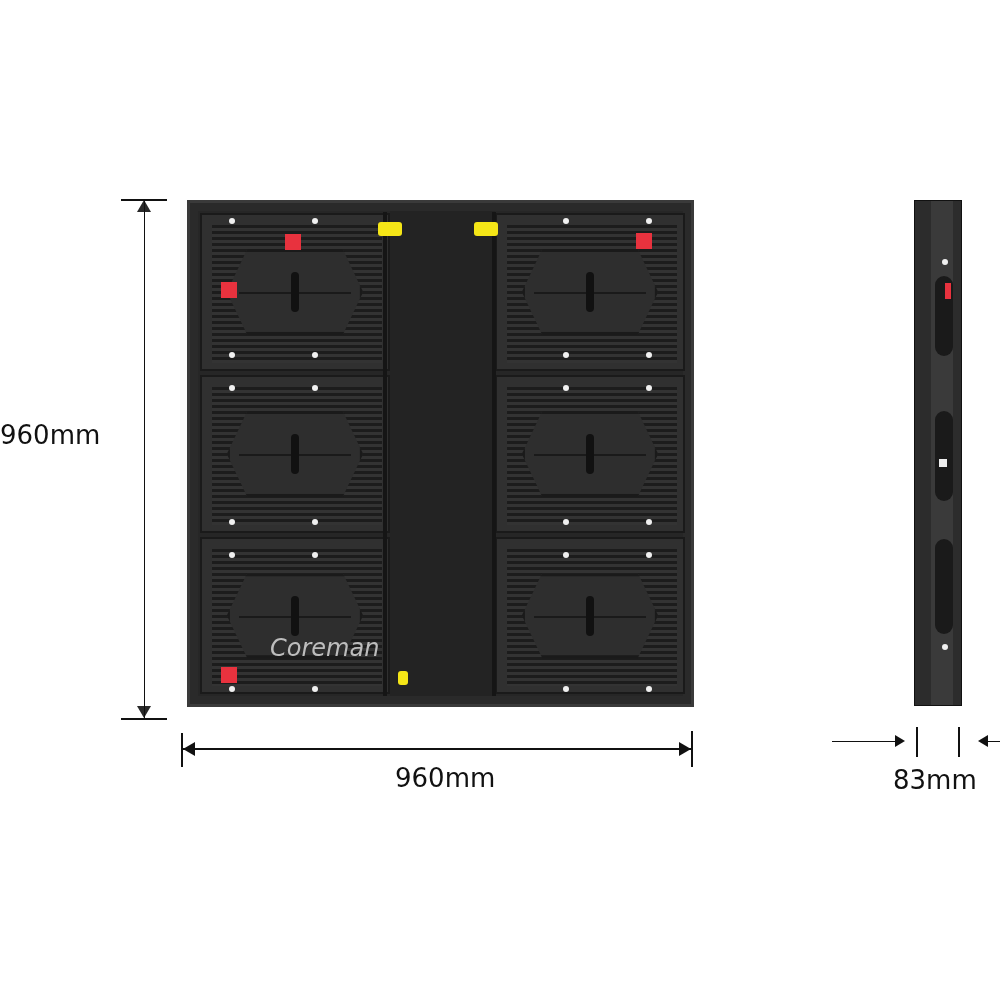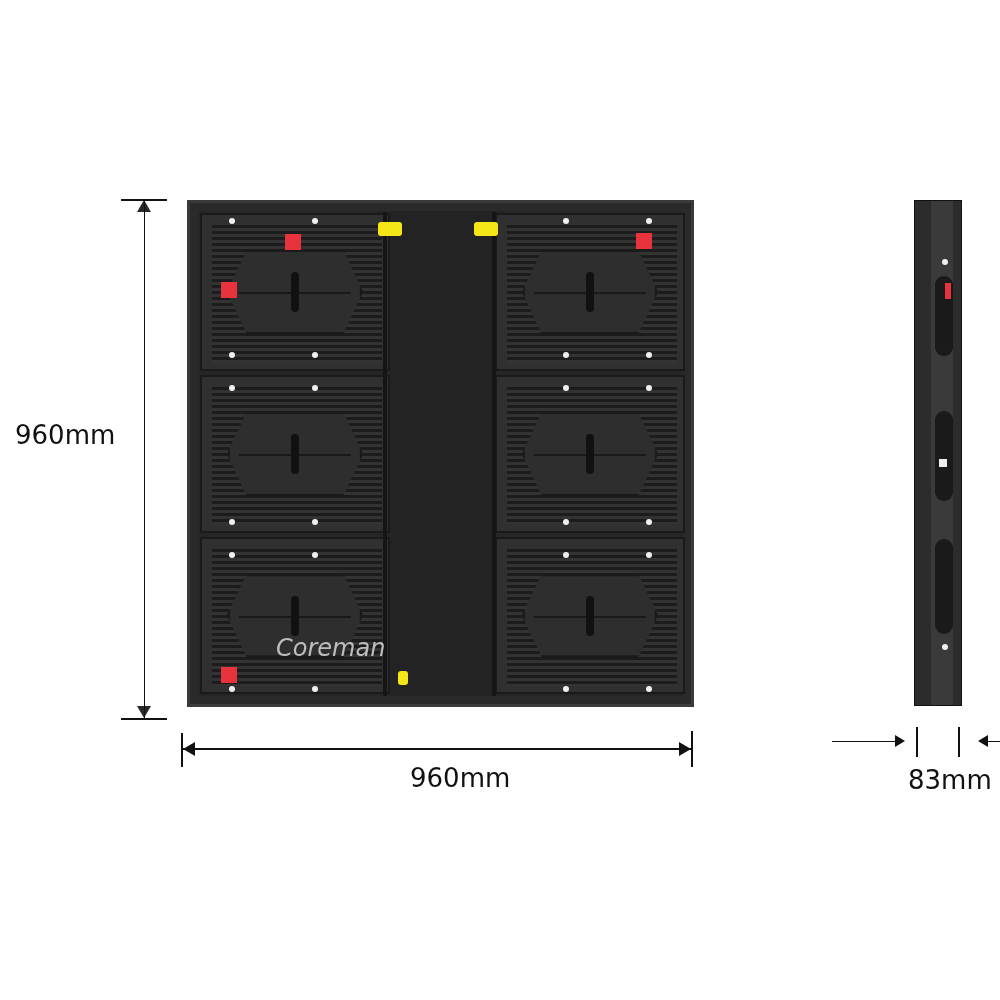--- a/index.html
+++ b/index.html
@@ -1,18 +1,18 @@
 <!DOCTYPE html>
 <html><head>
 <meta charset="utf-8">
 <style>
   html, body { margin:0; padding:0; background:#ffffff; }
   body { width:1000px; height:1000px; position:relative; overflow:hidden; font-family:"DejaVu Sans", sans-serif; }
   .abs { position:absolute; }
-  .dim-text { font-size:26px; color:#111; white-space:nowrap;padding-left:15px; }
+  .dim-text { font-size:26px; color:#111; white-space:nowrap; }
   .panel { left:187px; top:200px; width:507px; height:507px; background:#2a2a2a; border:3px solid #3a3a3a; box-sizing:border-box; }
   .panel-inner { position:absolute; left:8px; top:8px; right:8px; bottom:8px; background:#262626; }
   .cabinet { position:absolute; background:#303030; border:2px solid #1a1a1a; box-sizing:border-box; overflow:hidden; }
   .fins { position:absolute; background:repeating-linear-gradient(180deg,#1c1c1c 0 3px,#333 3px 6px); }
   .xframe { position:absolute; left:50%; top:50%; width:70%; height:52%; transform:translate(-50%,-50%); background:#2e2e2e; border:3px solid #1a1a1a; clip-path:polygon(15% 0,85% 0,100% 50%,85% 100%,15% 100%,0 50%); }
   .handle { position:absolute; width:8px; height:40px; background:#111; border-radius:4px; left:50%; top:50%; transform:translate(-50%,-50%); }
   .hline { position:absolute; left:20%; right:20%; top:50%; height:2px; background:#1a1a1a; }
   .screw { position:absolute; width:6px; height:6px; background:#f0f0f0; border-radius:50%; }
   .spine { left:405px; top:210px; width:68px; height:488px; background:linear-gradient(90deg,#2b2b2b 0%,#3c3c3c 30%,#2a2a2a 35%,repeating-linear-gradient(90deg,#2a2a2a 0 2px,#333 2px 4px) 35%,#383838 70%,#2b2b2b 100%); border-radius:6px; }
   .rail { background:#151515; width:4px; }
@@ -110,21 +110,21 @@
 <div class="abs screw" style="left:646px;top:519px;"></div>
 <div class="abs screw" style="left:229px;top:552px;"></div>
 <div class="abs screw" style="left:312px;top:552px;"></div>
 <div class="abs screw" style="left:563px;top:552px;"></div>
 <div class="abs screw" style="left:646px;top:552px;"></div>
 <div class="abs screw" style="left:229px;top:686px;"></div>
 <div class="abs screw" style="left:312px;top:686px;"></div>
 <div class="abs screw" style="left:563px;top:686px;"></div>
 <div class="abs screw" style="left:646px;top:686px;"></div>
 
-<div class="abs brand" style="left:276px;top:634px;">Coreman</div>
+<div class="abs brand" style="left:270px;top:634px;">Coreman</div>
 
 <div class="abs line" style="left:181px;top:733px;width:2px;height:34px;"></div>
 <div class="abs line" style="left:691px;top:731px;width:2px;height:36px;"></div>
 <div class="abs line" style="left:183px;top:748px;width:508px;height:2px;"></div>
 <div class="abs" style="left:183px;top:742px;width:0;height:0;border-top:7px solid transparent;border-bottom:7px solid transparent;border-right:12px solid #111;"></div>
 <div class="abs" style="left:679px;top:742px;width:0;height:0;border-top:7px solid transparent;border-bottom:7px solid transparent;border-left:12px solid #111;"></div>
 <div class="abs dim-text" style="left:395px;top:763px;">960mm</div>
 
 <div class="abs side">
   <div class="side-strip"></div>

